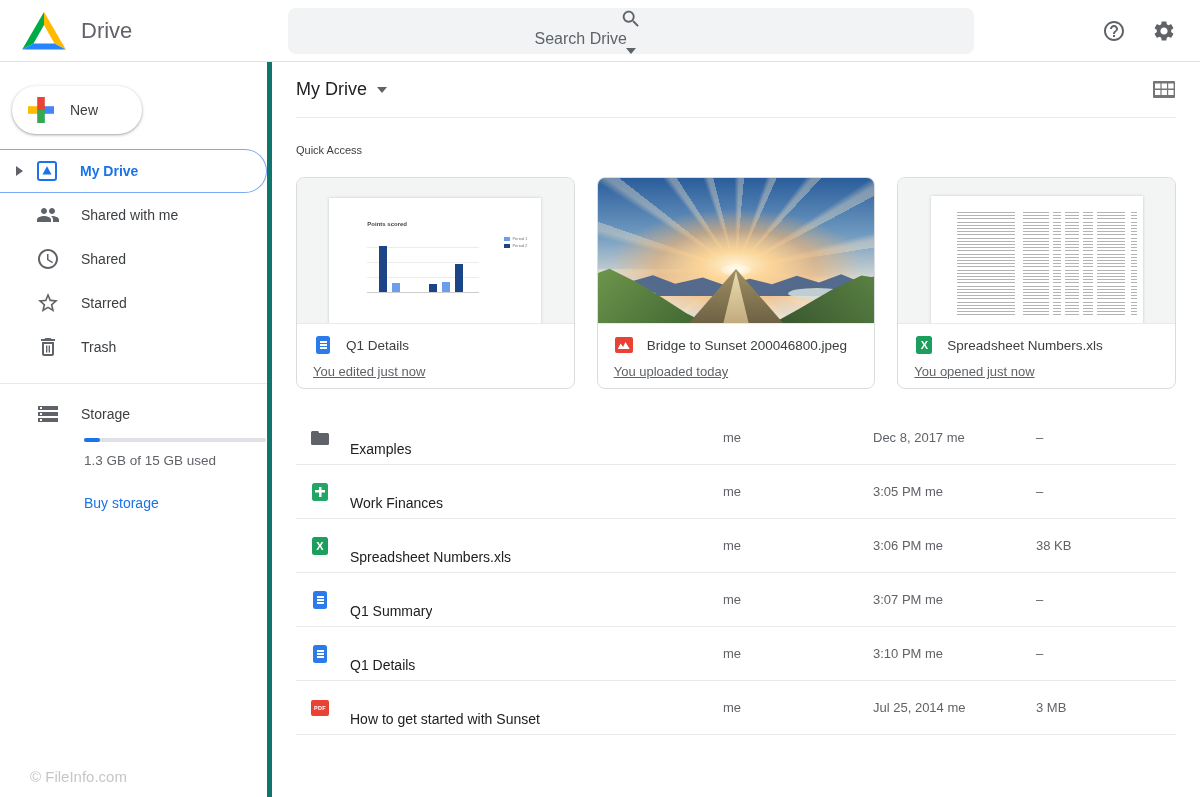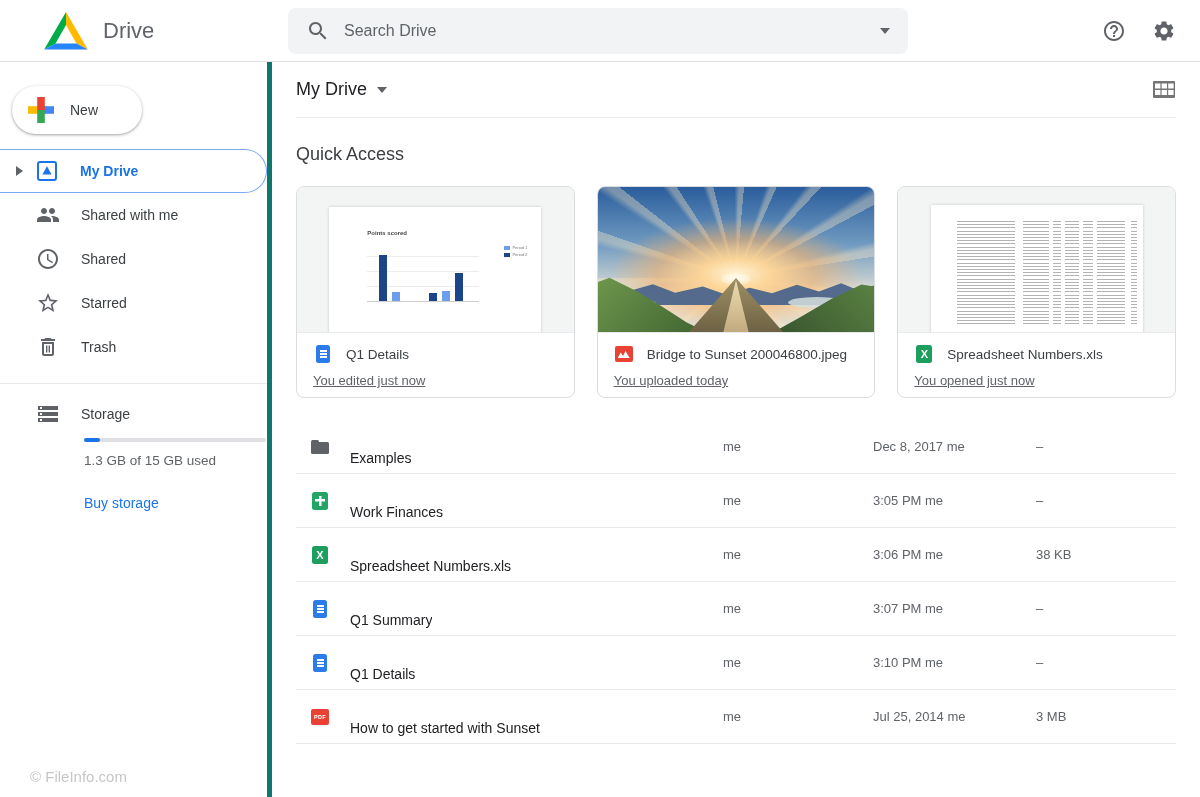--- a/index.html
+++ b/index.html
@@ -2,23 +2,23 @@
 <html><head>
 <meta charset="utf-8">
 <style>
   * { margin:0; padding:0; box-sizing:border-box; }
   html,body { width:1200px; height:797px; overflow:hidden; background:#fff;
     font-family:"Liberation Sans", sans-serif; color:#202124; }
   .app { width:1200px; height:797px; position:relative; background:#fff; }
 
   
   .topbar { height:62px; display:flex; align-items:center; border-bottom:1px solid #dfe1e5; background:#fff; }
-  .logo-area { width:272px; flex:none; display:flex; align-items:center; padding-left:44px; gap:15px; cursor:pointer; }
+  .logo-area { width:272px; flex:none; display:flex; align-items:center; padding-left:22px; gap:15px; cursor:pointer; }
   .app-name { font-size:22px; color:#5f6368; }
-  .searchbar { width:620px; height:46px; background:#f1f3f4; border-radius:8px; display:flex; align-items:center; padding:0 18px; margin-left:16px; }
+  .searchbar { width:686px; height:46px; background:#f1f3f4; border-radius:8px; display:flex; align-items:center; padding:0 18px; margin-left:16px;flex-direction:column; }
   .searchbar input { flex:1; border:none; outline:none; background:transparent; font-size:16px; color:#202124; margin-left:14px; font-family:"Liberation Sans",sans-serif; }
   .searchbar input::placeholder { color:#5f6368; }
   .caret-down { width:0; height:0; border-left:5px solid transparent; border-right:5px solid transparent; border-top:6px solid #5f6368; cursor:pointer; }
   .topbar-icons { margin-left:auto; margin-right:24px; display:flex; gap:26px; align-items:center; }
   .icon-btn { width:24px; height:24px; cursor:pointer; }
 
   
   .body-row { display:flex; height:735px; }
   .sidebar { width:272px; flex:none; border-right:5px solid #0f766e; padding-top:24px; position:relative; }
   .main { flex:1; padding:0 24px; min-width:0; }
@@ -43,21 +43,21 @@
   .buy-link { margin-left:84px; margin-top:27px; font-size:14px; font-weight:500; color:#1a73e8; cursor:pointer; display:inline-block;text-align:right; }
   .watermark { position:absolute; left:30px; bottom:12px; font-size:15px; color:#c6c6c6; }
 
   
   .main-header { height:56px; display:flex; align-items:center; border-bottom:1px solid #e8eaed; }
   .main-title { font-size:18px; color:#202124; cursor:pointer; display:flex; align-items:center; gap:10px; }
   .title-caret { width:0; height:0; border-left:5px solid transparent; border-right:5px solid transparent; border-top:6px solid #5f6368; }
   .view-toggle { margin-left:auto; cursor:pointer; width:24px; height:20px; }
 
   
-  .qa-heading { margin-top:26px; font-size:18px; color:#3c4043; }
+  .qa-heading { margin-top:26px; font-size:11px; color:#3c4043; }
   .cards { display:flex; gap:22px; margin-top:21px; }
   .card { width:280px; height:212px; border:1px solid #dadce0; border-radius:8px; overflow:hidden; background:#fff; cursor:pointer; }
   .thumb { height:146px; border-bottom:1px solid #e8eaed; position:relative; overflow:hidden; }
   .thumb-gray { background:#f3f4f4; display:flex; justify-content:center; }
   .card-info { padding:11px 16px 0 16px; }
   .card-title-row { display:flex; align-items:center; gap:13px; }
   .card-title { font-size:13.5px; font-weight:500; color:#3c4043; white-space:nowrap; overflow:hidden; }
   .card-sub { margin-top:9px; font-size:13px; color:#5f6368;text-decoration:underline; }
 
   

